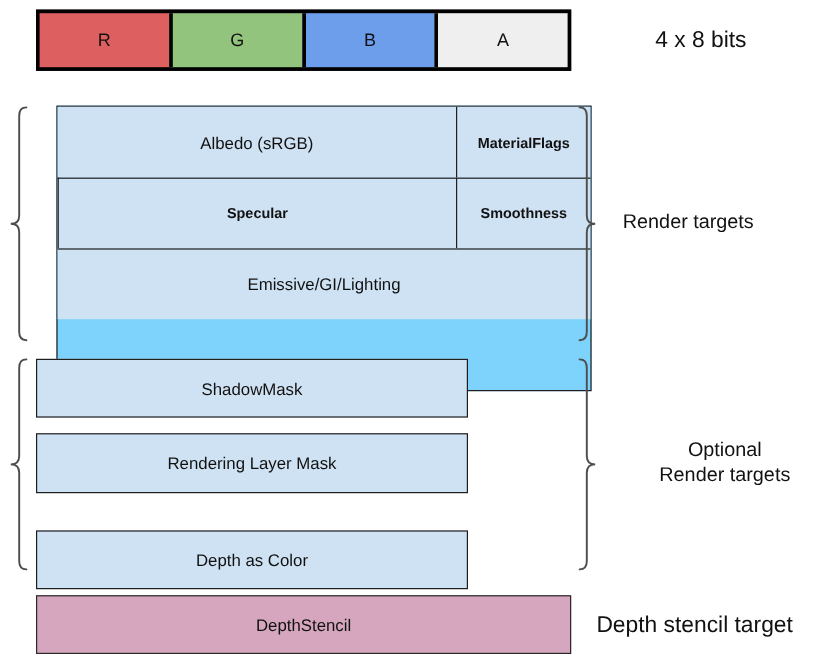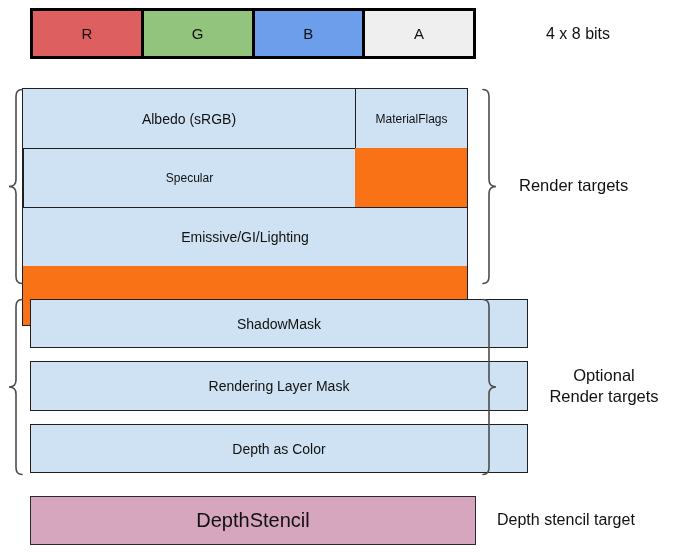--- a/index.html
+++ b/index.html
@@ -15,50 +15,50 @@
   .bit-cell{
     flex:1;display:flex;align-items:center;justify-content:center;
     font-size:15px;color:#111;
   }
   .bit-cell + .bit-cell{border-left:3px solid #000;}
   .bit-r{background:#dd5f5f;}
   .bit-g{background:#93c47d;}
   .bit-b{background:#6d9eeb;}
   .bit-a{background:#efefef;}
   .side-label{
-    position:absolute;font-size:16px;color:#111;white-space:nowrap;
+    position:absolute;font-size:19px;color:#111;white-space:nowrap;
   }
   
   #rt-table{
-    position:absolute;left:22px;top:88px;width:446px;height:238px;
+    position:absolute;left:47px;top:88px;width:446px;height:238px;
     box-sizing:border-box;border:1.5px solid #1f1f1f;
     display:grid;grid-template-columns:1fr 112px;grid-template-rows:repeat(4,1fr);
-    background:#f97316;
+    background:#7dd3fc;
   }
   .rt-cell{
     display:flex;align-items:center;justify-content:center;
     font-size:14px;box-sizing:border-box;background:#cfe2f3;
   }
-  .rt-alpha{border-left:1.5px solid #1f1f1f;font-size:12px;}
+  .rt-alpha{border-left:1.5px solid #1f1f1f;font-size:12px;font-weight:bold;}
   .rt-row2{border-top:1.5px solid #1f1f1f;}
   .rt-full{grid-column:1 / 3;border-top:1.5px solid #1f1f1f;text-align:right;}
   
   .opt-box{
-    position:absolute;left:30px;width:498px;height:49px;box-sizing:border-box;
+    position:absolute;left:30px;width:360px;height:49px;box-sizing:border-box;
     background:#cfe2f3;border:1.5px solid #1f1f1f;
     display:flex;align-items:center;justify-content:center;font-size:14px;
   }
   #opt-box-0{top:299px;}
   #opt-box-1{top:361px;height:50px;}
-  #opt-box-2{top:424px;}
+  #opt-box-2{top:442px;}
   
   #ds-box{
     position:absolute;left:30px;top:496px;width:446px;height:49px;box-sizing:border-box;
     background:#d5a6bd;border:1.5px solid #2a2a2a;
-    display:flex;align-items:center;justify-content:center;font-size:20px;
+    display:flex;align-items:center;justify-content:center;font-size:14px;
   }
   
   #bits-caption{left:546px;top:16px;height:36px;line-height:36px;}
   #rt-label{left:519px;top:176px;font-size:16.5px;}
   #opt-label{
     left:514px;top:365px;width:180px;text-align:center;font-size:16.5px;
     line-height:21px;white-space:pre-line;
   }
   #ds-label{left:497px;top:511px;text-align:center;}
   
@@ -82,20 +82,21 @@
     <div class="bit-cell bit-a">
       <span>A</span>
     </div>
   </div>
   <div class="side-label" id="bits-caption">4 x 8 bits</div>
 
   <div id="rt-table">
     <div class="rt-cell">Albedo (sRGB)</div>
     <div class="rt-cell rt-alpha">MaterialFlags</div>
     <div class="rt-cell rt-alpha rt-row2">Specular</div>
+    <div class="rt-cell rt-alpha rt-row2">Smoothness</div>
     <div class="rt-cell rt-full">Emissive/GI/Lighting</div>
   </div>
 
   <svg class="brace" style="left:5px;top:88px;" width="22" height="197" viewBox="0 0 20 197">
     <path d="M16 1.5 Q10 1.5 10 8.5 L10 91.5 Q10 98.5 3 98.5 Q10 98.5 10 105.5 L10 188.5 Q10 195.5 16 195.5" fill="none" stroke="#4d4d4d" stroke-width="1.6" stroke-linecap="round"></path>
   </svg>
   <svg class="brace" style="left:478px;top:88px;" width="22" height="197" viewBox="0 0 20 197">
     <path d="M4 1.5 Q10 1.5 10 8.5 L10 91.5 Q10 98.5 17 98.5 Q10 98.5 10 105.5 L10 188.5 Q10 195.5 4 195.5" fill="none" stroke="#4d4d4d" stroke-width="1.6" stroke-linecap="round"></path>
   </svg>
   <div class="side-label" id="rt-label">Render targets</div>

